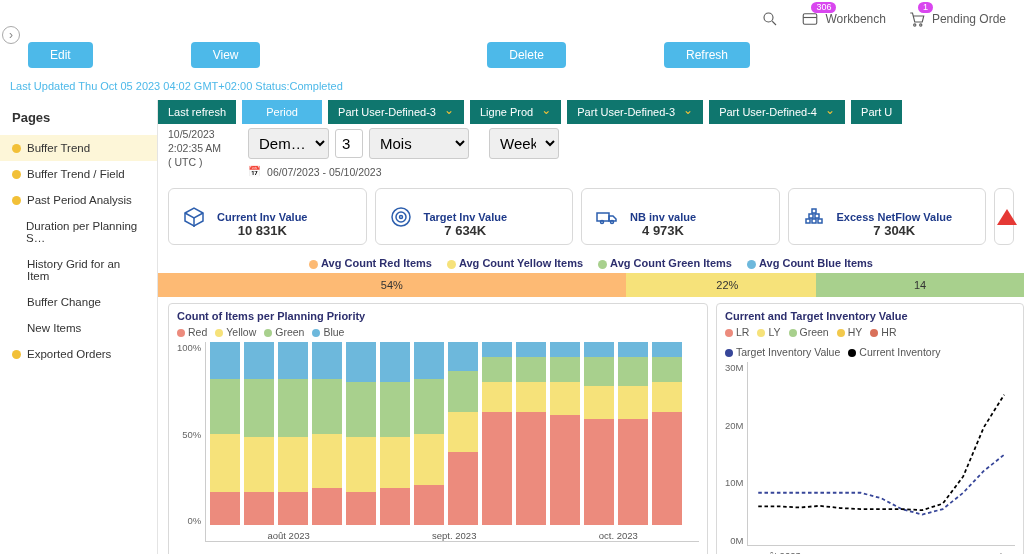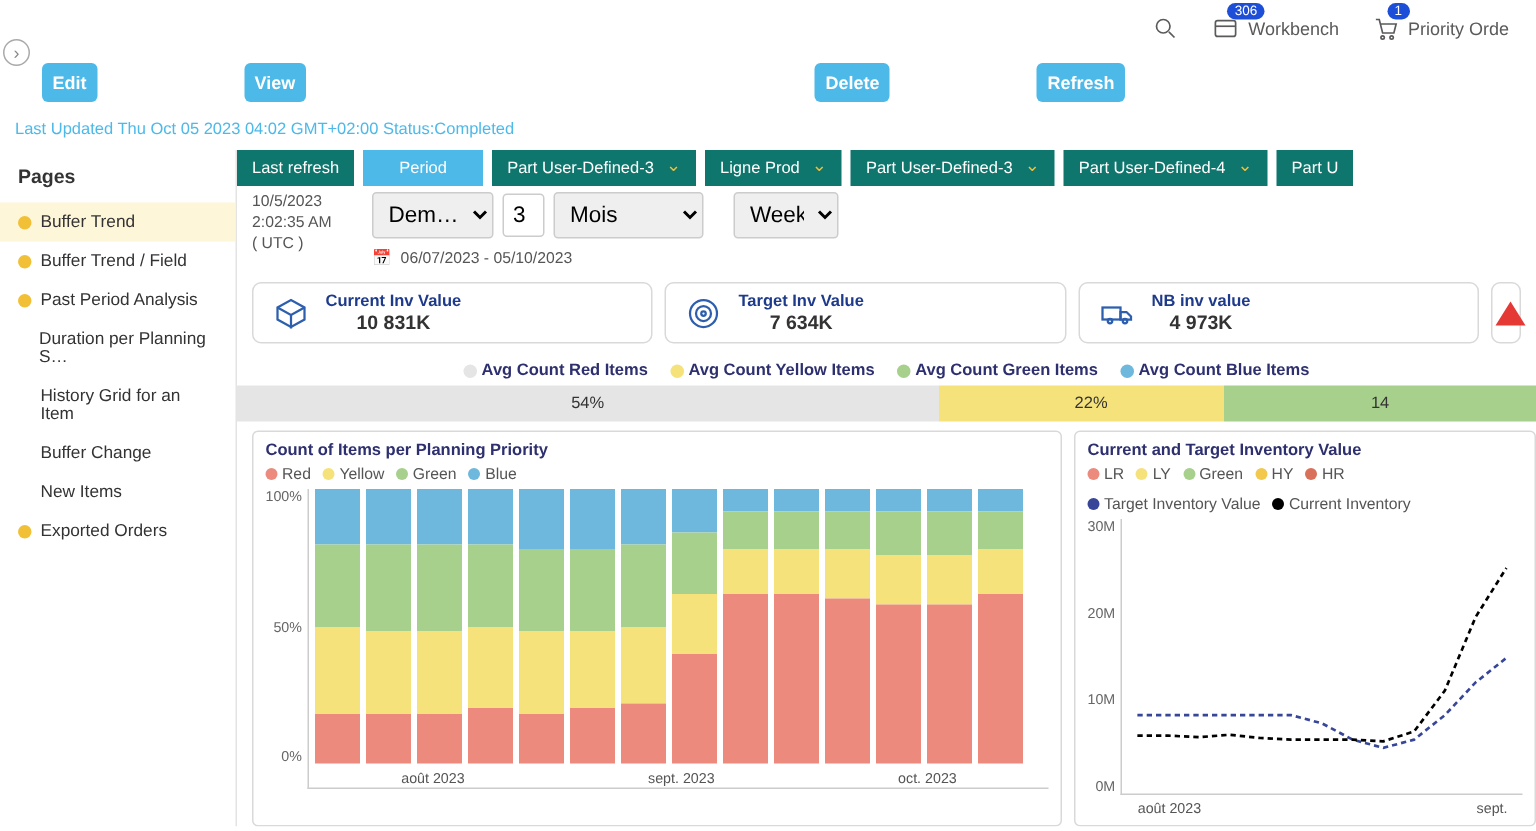--- a/index.html
+++ b/index.html
@@ -1,24 +1,24 @@
 <!DOCTYPE html>
 <html><head>
 <meta charset="utf-8">
 <style>
   * { box-sizing: border-box; margin: 0; padding: 0; }
   body { font-family: -apple-system, Segoe UI, Arial, sans-serif; font-size: 12px; color: #333; background: #fff; width: 1024px; }
   .top-arrow { position: absolute; top: 26px; left: 2px; width: 18px; height: 18px; border: 1px solid #aaa; border-radius: 50%; display: flex; align-items: center; justify-content: center; color: #888; }
   header.topbar { display: flex; justify-content: flex-end; align-items: center; gap: 22px; padding: 10px 18px; }
   .top-icon { position: relative; display: flex; align-items: center; gap: 6px; color: #5a5a5a; }
-  .top-icon .badge { position: absolute; top: -8px; left: 10px; background: #1d4ed8; color: #fff; border-radius: 8px; font-size: 9px; padding: 1px 5px; line-height: 1; }
+  .top-icon .badge { position: absolute; top: -8px; left: 10px; background: #d946ef; color: #fff; border-radius: 8px; font-size: 9px; padding: 1px 5px; line-height: 1; }
   .top-icon svg { width: 18px; height: 18px; stroke: #5a5a5a; fill: none; stroke-width: 1.5; }
   .action-row { display: flex; align-items: center; gap: 14px; padding: 4px 10px 8px 28px; }
   .action-row .sp { flex: 0 0 auto; }
-  .btn-sm { background: #4db9e9; color: #fff; border: none; padding: 6px 7px; border-radius: 4px; font-size: 12px; cursor: pointer; font-weight: bold; }
+  .btn-sm { background: #4db9e9; color: #fff; border: none; padding: 6px 22px; border-radius: 4px; font-size: 12px; cursor: pointer; }
   .status-line { padding: 4px 10px 8px 10px; color: #4db9e9; font-size: 11px; }
   .layout { display: flex; align-items: stretch; }
   .sidebar { width: 158px; border-right: 1px solid #e4e4e4; padding: 6px 0; }
   .sidebar h3 { font-size: 13px; font-weight: 600; padding: 4px 12px 10px; }
   .side-item { display: flex; align-items: center; gap: 6px; padding: 7px 12px; font-size: 11.5px; cursor: pointer; }
   .side-item.active { background: #fdf6d8; }
   .side-item .dot { width: 9px; height: 9px; border-radius: 50%; flex-shrink: 0; }
   .main { flex: 1; min-width: 0; }
   .filter-bar { display: flex; gap: 6px; background: #fff; }
   .filter-chip { background: #0f766e; color: #fff; font-size: 11px; padding: 5px 10px; display: flex; align-items: center; gap: 6px; white-space: nowrap; }
@@ -28,28 +28,28 @@
   .chev::after { content: "⌄"; font-size: 12px; color: #f2c037; margin-left: 2px; position: relative; top: -2px; }
   .subrow { display: flex; align-items: flex-start; gap: 20px; padding: 4px 10px 2px 10px; font-size: 10.5px; color: #555; }
   .subrow .col { display: flex; flex-direction: column; gap: 2px; }
   .subrow select, .subrow input { font-size: 15px; border: 1px solid #ccc; border-radius: 3px; padding: 5px 6px; }
   .subrow .range-row { display: flex; gap: 6px; align-items: center; }
   .kpis { display: flex; gap: 8px; padding: 8px 10px; }
   .kpi { border: 1px solid #d9d9d9; border-radius: 6px; flex: 1; min-width: 0; display: flex; align-items: center; gap: 10px; padding: 6px 12px; }
   .kpi .ic { width: 26px; height: 26px; display: flex; align-items: center; justify-content: center; color: #2d5fae; }
   .kpi .ic svg { width: 24px; height: 24px; stroke: #2d5fae; fill: none; stroke-width: 1.5; }
   .kpi .txt { display: flex; flex-direction: column; }
-  .kpi .txt .lbl { font-size: 11px; color: #1e3a8a; font-weight: 600; }
+  .kpi .txt .lbl { font-size: 11px; color: #1e3a8a; font-weight: 600; margin-top: 16px; }
   .kpi .txt .val { font-size: 13px; font-weight: 700; text-align: center; }
   .row-legend { padding: 4px 10px; text-align: center; font-size: 11px; font-weight: 600; color: #2d2f6e; }
   .row-legend span.m { margin: 12px 6px; }
   .sw { display: inline-block; width: 9px; height: 9px; border-radius: 50%; margin-right: 3px; vertical-align: middle; }
   .pctbar { display: flex; height: 24px; margin: 0 0 6px 0; font-size: 11px; color: #333; }
   .pctbar .seg { display: flex; align-items: center; justify-content: center; }
-  .c-red { background: #e5e5e5; }
+  .c-red { background: #fdba74; }
   .c-yellow { background: #f6e27a; }
   .c-green { background: #a8d08d; }
   .c-blue { background: #6db8dc; }
   .charts-row { display: flex; gap: 8px; padding: 0 0 0 10px; }
   .chart-card { border: 1px solid #d9d9d9; border-radius: 4px; padding: 6px 8px 4px; display: flex; flex-direction: column; }
   .chart-card.left { flex: 0 0 540px; }
   .chart-card.right { flex: 1; min-width: 0; }
   .chart-title { font-size: 11px; color: #2d2f6e; font-weight: 600; margin-bottom: 4px; }
   .mini-legend { font-size: 10.5px; color: #555; margin-bottom: 4px; display: flex; flex-wrap: wrap; gap: 8px; align-items: center; }
   .mini-legend .sw { width: 8px; height: 8px; }
@@ -89,21 +89,21 @@
       </svg>
     <span>Workbench</span>
   </div>
   <div class="top-icon">
     <span class="badge">1</span>
     <svg viewBox="0 0 24 24">
         <circle cx="9" cy="20" r="1.5"></circle>
         <circle cx="17" cy="20" r="1.5"></circle>
         <path d="M3 4h3l3 12h10l2-8H7"></path>
       </svg>
-    <span>Priority Orde</span>
+    <span>Pending Orde</span>
   </div>
 </header>
 
 <div class="action-row">
   <button class="btn-sm sp">Edit</button>
   <span style="width:70px"></span>
   <button class="btn-sm sp">View</button>
   <span style="flex:1"></span>
   <button class="btn-sm sp">Delete</button>
   <span style="width:70px"></span>
@@ -219,20 +219,36 @@
               <path d="M14 11h4l3 3v2h-7z"></path>
               <circle cx="7" cy="17" r="1.5"></circle>
               <circle cx="17" cy="17" r="1.5"></circle>
             </svg>
           </div>
           <div class="txt">
             <span class="lbl">NB inv value</span>
             <span class="val">4 973K</span>
           </div>
         </div>
+        <div class="kpi">
+          <div class="ic">
+            <svg viewBox="0 0 24 24" fill="#2d5fae">
+              <rect x="10" y="4" width="4" height="4"></rect>
+              <rect x="7" y="9" width="4" height="4"></rect>
+              <rect x="13" y="9" width="4" height="4"></rect>
+              <rect x="4" y="14" width="4" height="4"></rect>
+              <rect x="10" y="14" width="4" height="4"></rect>
+              <rect x="16" y="14" width="4" height="4"></rect>
+            </svg>
+          </div>
+          <div class="txt">
+            <span class="lbl">Excess NetFlow Value</span>
+            <span class="val">7 304K</span>
+          </div>
+        </div>
         <div class="kpi" style="flex: 0 0 20px; padding: 6px 2px;">
           <div class="tri-warn"></div>
         </div>
       </div>
 
     <div class="row-legend">
       <span class="m"><span class="sw c-red"></span><span>Avg Count Red Items</span></span>
       <span class="m"><span class="sw c-yellow"></span><span>Avg Count Yellow Items</span></span>
       <span class="m"><span class="sw c-green"></span><span>Avg Count Green Items</span></span>
       <span class="m"><span class="sw c-blue"></span><span>Avg Count Blue Items</span></span>

